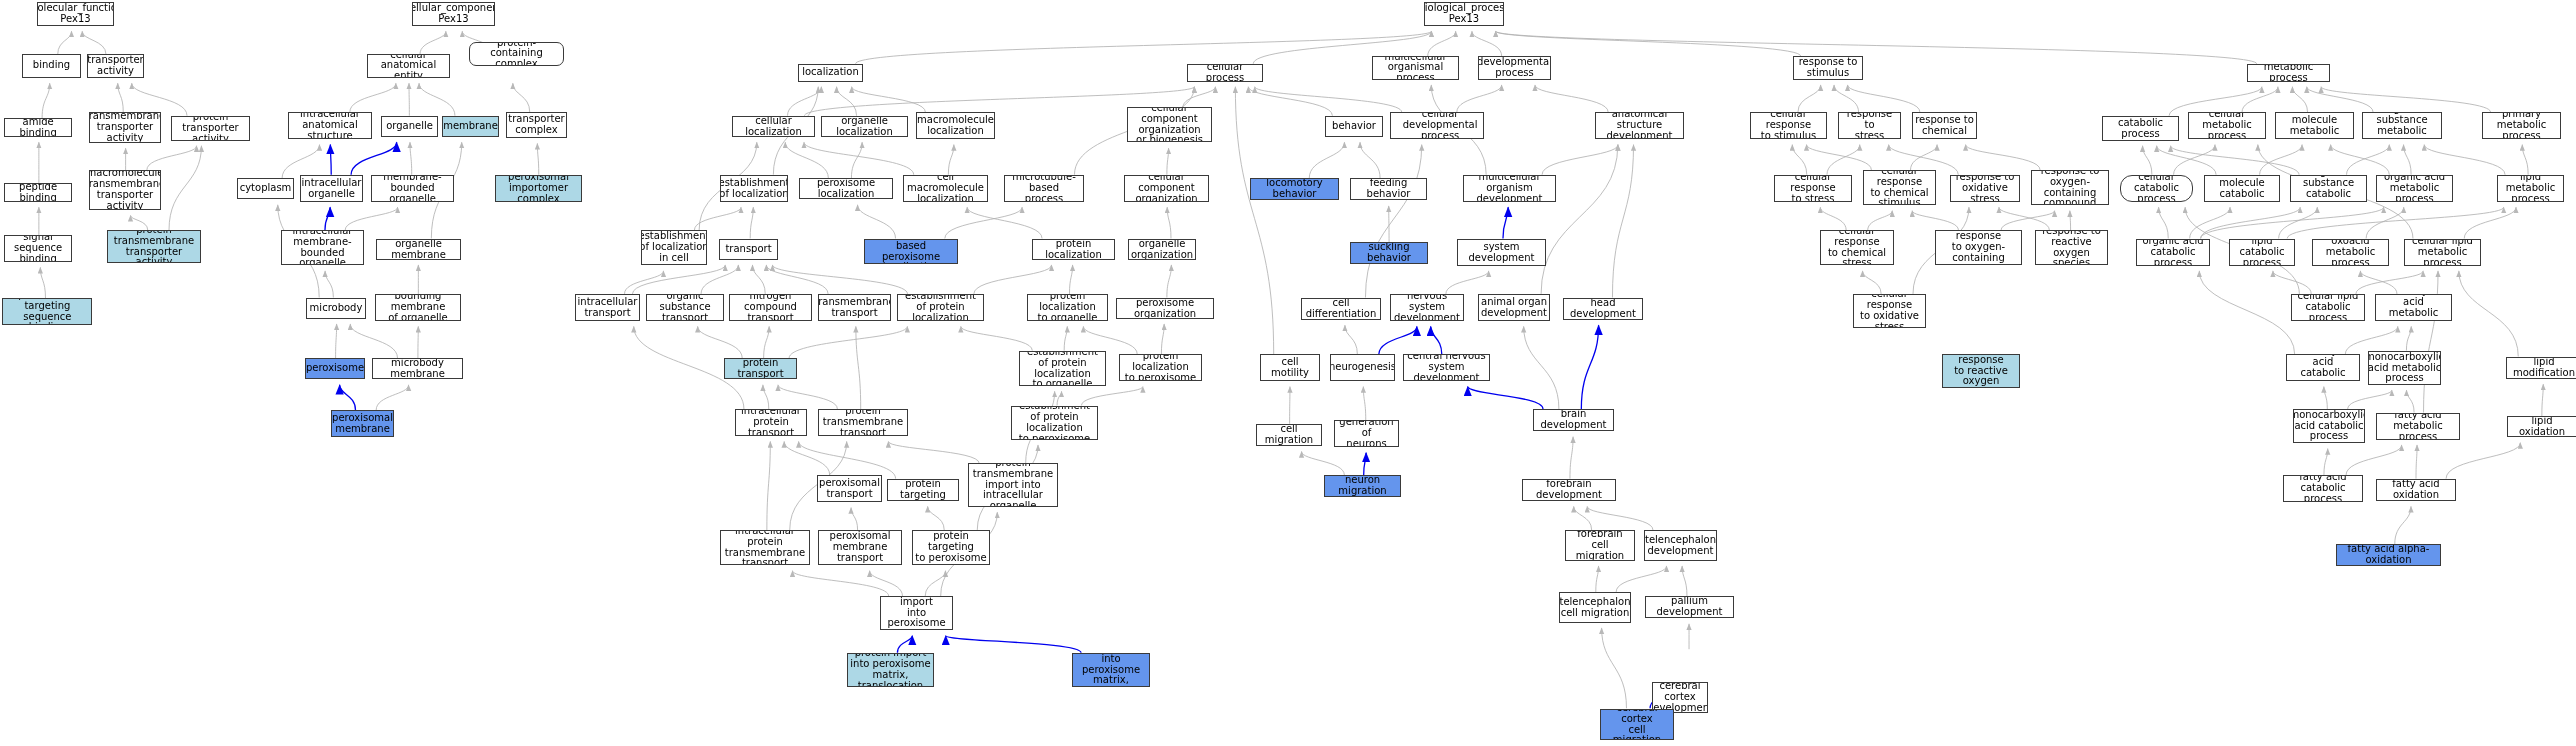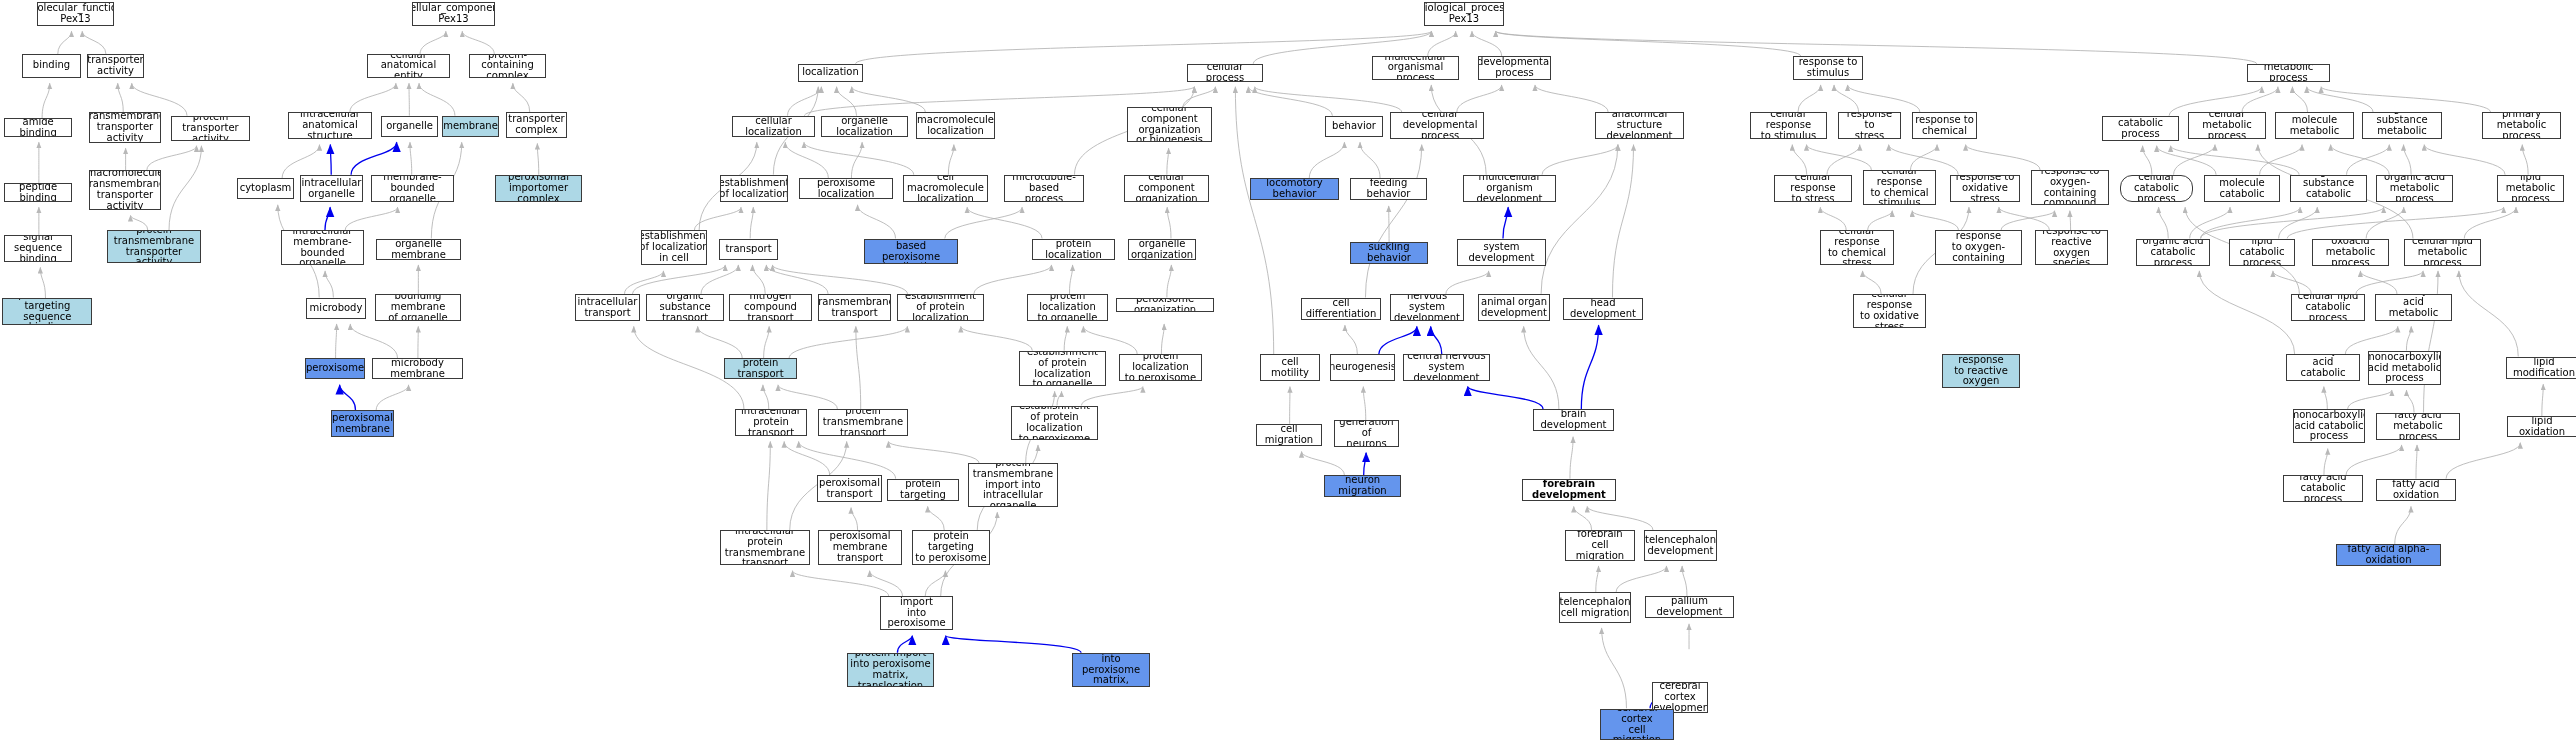--- a/index.html
+++ b/index.html
@@ -241,21 +241,21 @@
 Pex13</span></div>
       <div class="node " style="left: 412px; top: 2.4px; width: 83px; height: 23.6px;"><span>cellular_component
 Pex13</span></div>
       <div class="node " style="left: 1424px; top: 2.4px; width: 80px; height: 23.6px;"><span>biological_process
 Pex13</span></div>
       <div class="node " style="left: 22px; top: 54px; width: 59px; height: 23.6px;"><span>binding</span></div>
       <div class="node " style="left: 87px; top: 54px; width: 57px; height: 23.6px;"><span>transporter
 activity</span></div>
       <div class="node " style="left: 367px; top: 54px; width: 83px; height: 23.6px;"><span>cellular anatomical
 entity</span></div>
-      <div class="node " style="left: 469px; top: 54px; width: 77px; height: 23.6px;"><span>protein-containing
+      <div class="node " style="left: 469px; top: 42px; width: 95px; height: 23.6px; border-radius: 7px;"><span>protein-containing
 complex</span></div>
       <div class="node " style="left: 798px; top: 64px; width: 65px; height: 17.7px;"><span>localization</span></div>
       <div class="node " style="left: 1187px; top: 64px; width: 76px; height: 17.7px;"><span>cellular process</span></div>
       <div class="node " style="left: 1372px; top: 56px; width: 87px; height: 23.6px;"><span>multicellular
 organismal process</span></div>
       <div class="node " style="left: 1478px; top: 56px; width: 73px; height: 23.6px;"><span>developmental
 process</span></div>
       <div class="node " style="left: 1793px; top: 56px; width: 70px; height: 23.6px;"><span>response to
 stimulus</span></div>
       <div class="node " style="left: 2247px; top: 64px; width: 83px; height: 17.7px;"><span>metabolic process</span></div>
@@ -387,21 +387,21 @@
       <div class="node " style="left: 646px; top: 294px; width: 78px; height: 27px;"><span>organic substance
 transport</span></div>
       <div class="node " style="left: 729px; top: 294px; width: 83px; height: 27px;"><span>nitrogen compound
 transport</span></div>
       <div class="node " style="left: 818px; top: 294px; width: 73px; height: 27px;"><span>transmembrane
 transport</span></div>
       <div class="node " style="left: 897px; top: 294px; width: 87px; height: 27px;"><span>establishment
 of protein localization</span></div>
       <div class="node " style="left: 1027px; top: 294px; width: 81px; height: 27px;"><span>protein localization
 to organelle</span></div>
-      <div class="node " style="left: 1116px; top: 298px; width: 98px; height: 14px;"><span>peroxisome organization</span></div>
+      <div class="node " style="left: 1116px; top: 298px; width: 98px; height: 21px;"><span>peroxisome organization</span></div>
       <div class="node " style="left: 1301px; top: 298px; width: 80px; height: 22.4px;"><span>cell differentiation</span></div>
       <div class="node " style="left: 1390px; top: 294px; width: 74px; height: 27px;"><span>nervous system
 development</span></div>
       <div class="node " style="left: 1478px; top: 294px; width: 72px; height: 27px;"><span>animal organ
 development</span></div>
       <div class="node " style="left: 1563px; top: 298px; width: 80px; height: 22.4px;"><span>head development</span></div>
       <div class="node " style="left: 1853px; top: 294px; width: 73px; height: 34px;"><span>cellular response
 to oxidative
 stress</span></div>
       <div class="node lightblue" style="left: 1942px; top: 354px; width: 78px; height: 34px;"><span>cellular response
@@ -452,21 +452,21 @@
 process</span></div>
       <div class="node " style="left: 2376px; top: 479px; width: 80px; height: 22.4px;"><span>fatty acid oxidation</span></div>
       <div class="node " style="left: 817px; top: 475px; width: 65px; height: 27px;"><span>peroxisomal
 transport</span></div>
       <div class="node " style="left: 887px; top: 479px; width: 72px; height: 22.4px;"><span>protein targeting</span></div>
       <div class="node " style="left: 968px; top: 463px; width: 90px; height: 44px;"><span>protein transmembrane
 import into
 intracellular
 organelle</span></div>
       <div class="node cornflower" style="left: 1324px; top: 475px; width: 77px; height: 22.4px;"><span>neuron migration</span></div>
-      <div class="node " style="left: 1522px; top: 479px; width: 94px; height: 22.4px; font-weight: bold;"><span>forebrain development</span></div>
+      <div class="node " style="left: 1522px; top: 479px; width: 94px; height: 22.4px;"><span>forebrain development</span></div>
       <div class="node " style="left: 720px; top: 530px; width: 90px; height: 35px;"><span>intracellular
 protein transmembrane
 transport</span></div>
       <div class="node " style="left: 818px; top: 530px; width: 84px; height: 35px;"><span>peroxisomal
 membrane transport</span></div>
       <div class="node " style="left: 912px; top: 530px; width: 78px; height: 35px;"><span>protein targeting
 to peroxisome</span></div>
       <div class="node " style="left: 1565px; top: 530px; width: 70px; height: 31px;"><span>forebrain cell
 migration</span></div>
       <div class="node " style="left: 1644px; top: 530px; width: 73px; height: 31px;"><span>telencephalon

